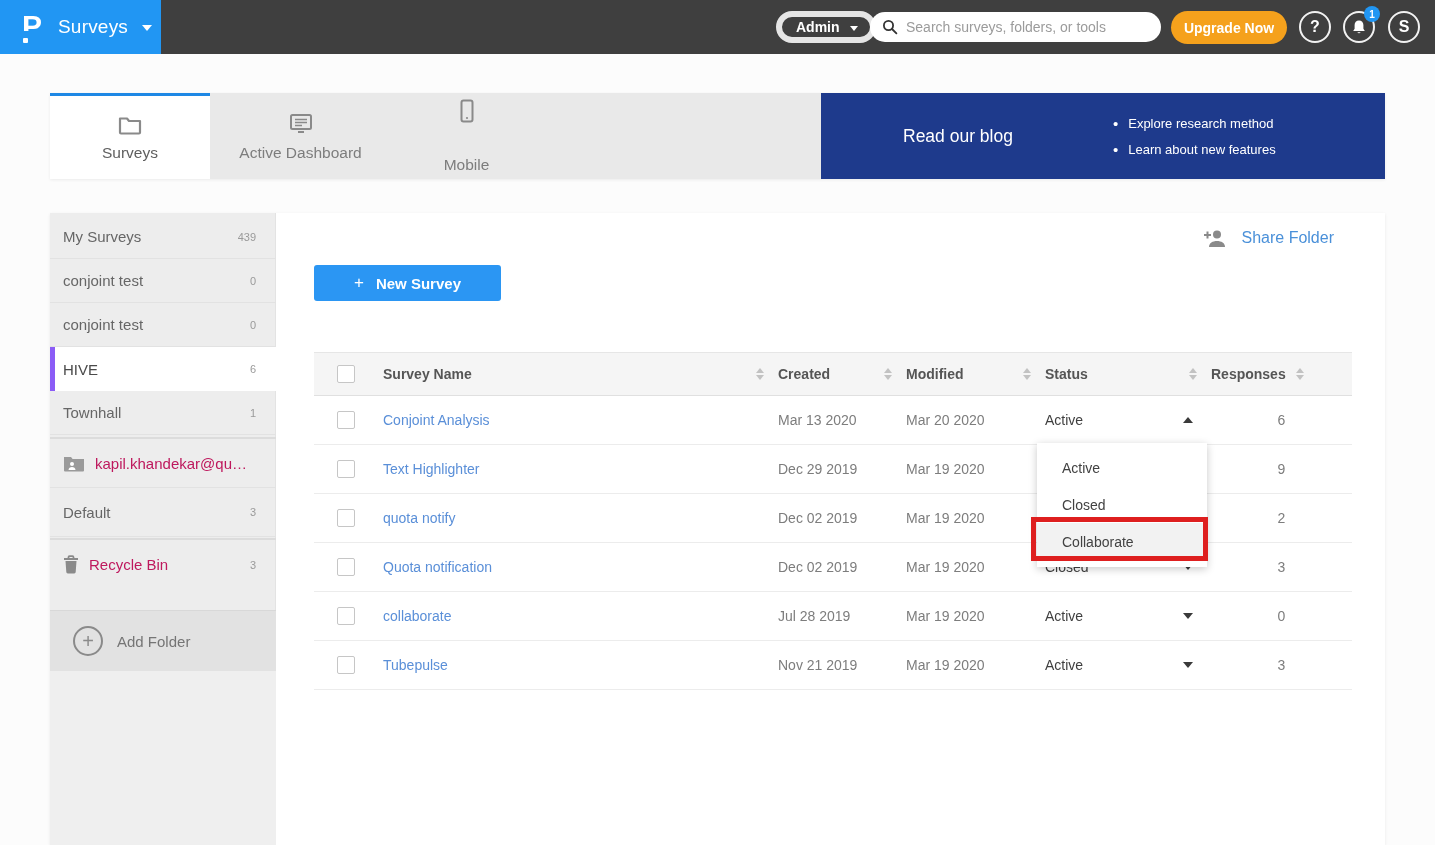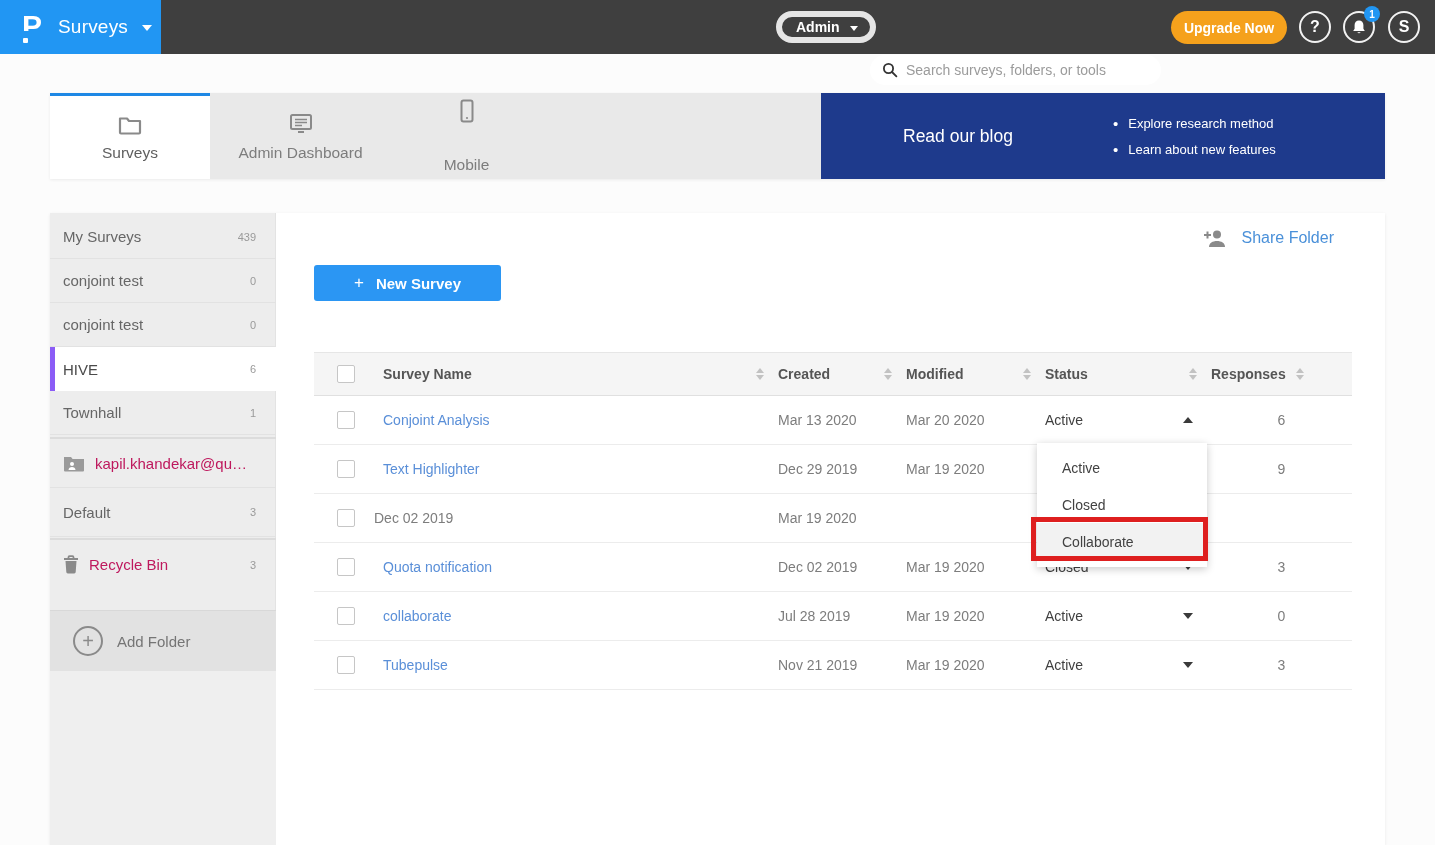--- a/index.html
+++ b/index.html
@@ -8,21 +8,21 @@
 
   
   .topbar { position:absolute; top:0; left:0; width:1435px; height:54px; background:#3f3f3f; z-index:30; }
   .brand { position:absolute; left:0; top:0; width:161px; height:54px; background:#2196f3; display:flex; align-items:center; padding-left:22px; gap:14px; cursor:pointer; }
   .logo { position:relative; width:22px; height:32px; color:#fff; font-size:30px; font-weight:700; line-height:30px; }
   .logo .patch { position:absolute; left:0; bottom:3px; width:7px; height:9px; background:#2196f3; }
   .logo .dot { position:absolute; left:1px; bottom:0; width:5px; height:5px; background:#fff; border-radius:1px; }
   .brand-label { color:#fff; font-size:19px; letter-spacing:.2px; }
   .caret-w { width:0;height:0;border-left:5px solid transparent;border-right:5px solid transparent;border-top:6px solid #fff; margin-top:2px;}
   .admin-pill { position:absolute; left:776px; top:11px; height:32px; min-width:84px; border:6px solid #e5e5e5; border-radius:17px; display:flex; align-items:center; gap:10px; padding:0 12px 0 14px; color:#fff; font-size:14px; font-weight:700; cursor:pointer; }
-  .searchbox { position:absolute; left:870px; top:12px; width:291px; height:30px; background:#fff; border-radius:15px; display:flex; align-items:center; padding:6px 12px; gap:8px;margin-top:43px; }
+  .searchbox { position:absolute; left:870px; top:12px; width:291px; height:30px; background:#fff; border-radius:15px; display:flex; align-items:center; padding:6px 12px; gap:8px; }
   .searchbox input { border:none; outline:none; flex:1; font-size:14px; font-family:inherit; color:#444; background:transparent; }
   .searchbox input::placeholder { color:#9b9b9b; }
   .upgrade-btn { position:absolute; left:1171px; top:11px; width:116px; height:33px; background:#f5a11c; border:none; border-radius:17px; color:#fff; font-size:14px; font-weight:700; font-family:inherit; cursor:pointer; }
   .circle-btn { position:absolute; top:11px; width:32px; height:32px; border:2px solid #f2f2f2; border-radius:50%; background:transparent; color:#fff; font-size:16px; font-weight:700; display:flex; align-items:center; justify-content:center; cursor:pointer; font-family:inherit; }
   .help-btn { left:1299px; }
   .bell-btn { left:1343px; }
   .avatar-btn { left:1388px; }
   .badge { position:absolute; left:1364px; top:6px; width:16px; height:16px; background:#2196f3; border-radius:50%; color:#fff; font-size:10px; font-weight:700; display:flex; align-items:center; justify-content:center; z-index:31; }
 
   
@@ -146,21 +146,21 @@
     <span>Surveys</span>
   </div>
   <div class="tab tab-usage">
     <span class="ticon">
       <svg width="26" height="22" viewBox="0 0 26 22">
           <rect x="3" y="2" width="20" height="14" rx="1.5" fill="none" stroke="#8a8a8a" stroke-width="2"></rect>
           <path d="M7 6.5h12M7 9.5h12M7 12.5h7" stroke="#8a8a8a" stroke-width="1.6"></path>
           <path d="M10 19h6" stroke="#8a8a8a" stroke-width="2"></path>
         </svg>
     </span>
-    <span>Admin Dashboard</span>
+    <span>Active Dashboard</span>
   </div>
   <div class="tab tab-mobile">
     <span class="ticon">
       <svg width="16" height="24" viewBox="0 0 16 24">
           <rect x="2.5" y="1.5" width="11" height="21" rx="2" fill="none" stroke="#8a8a8a" stroke-width="2"></rect>
           <circle cx="8" cy="19" r="1.1" fill="#8a8a8a"></circle>
         </svg>
     </span>
     <span>Mobile</span>
   </div>
@@ -314,20 +314,21 @@
         <span></span>
 
       </div>
       <div class="resp-cell">9</div>
     </div>
 
     <div class="trow">
       <div class="cb-cell">
           <div class="checkbox"></div>
         </div>
+      <a class="name-cell">quota notify</a>
       <div class="date-cell">Dec 02 2019</div>
       <div class="date-cell">Mar 19 2020</div>
       <div class="status-cell nocaret">
         <span></span>
 
       </div>
       <div class="resp-cell">2</div>
     </div>
 
     <div class="trow">

